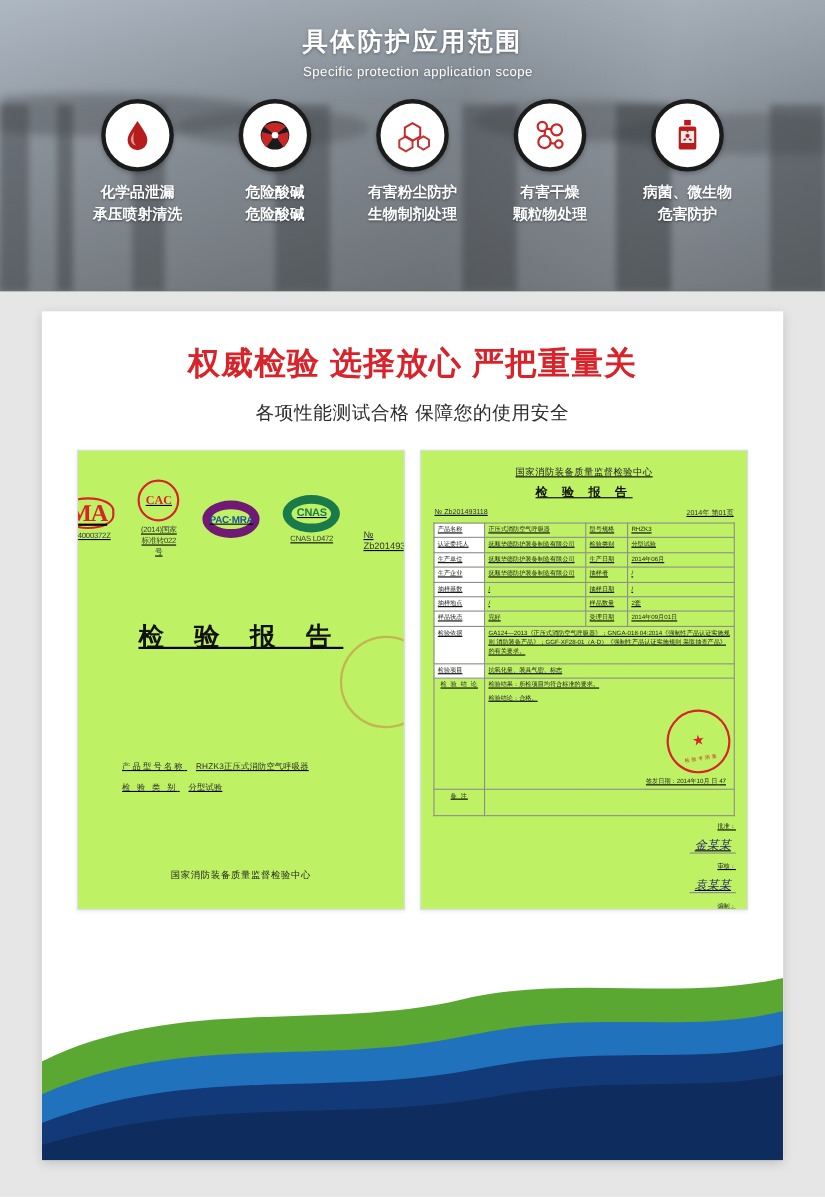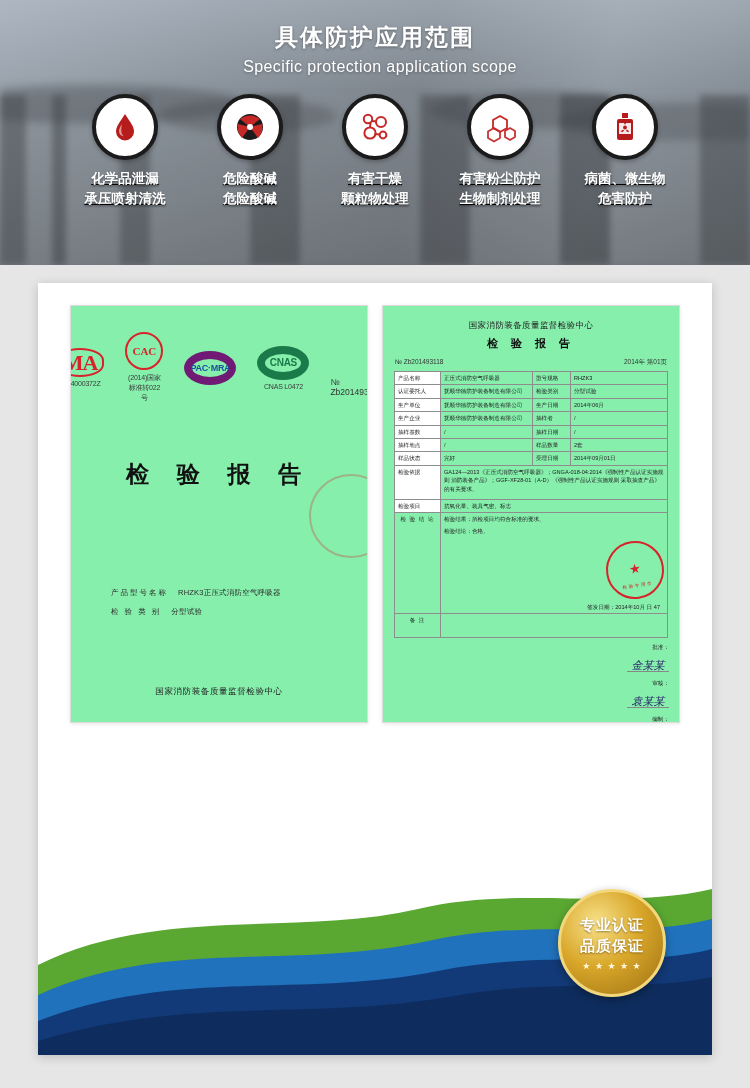--- a/index.html
+++ b/index.html
@@ -67,36 +67,36 @@
     padding-top: 22px;
   }
   .hero-title-cn {
     font-size: 23px;
     font-weight: bold;
     color: #ffffff;
     letter-spacing: 2px;
     text-shadow: 0 1px 3px rgba(0,0,0,0.35);
   }
   .hero-title-en {
-    font-size: 16px;
+    font-size: 12px;
     color: #ffffff;
     margin-top: 5px;
     letter-spacing: 0.4px;
     text-shadow: 0 1px 3px rgba(0,0,0,0.35);
     margin-left: 10px;
   }
 
   .icon-row {
     position: relative;
     display: flex;
     justify-content: center;
     gap: 22px;
     margin-top: 18px;
   }
-  .icon-item { width: 103px; text-align: center; text-decoration: underline; }
+  .icon-item { width: 103px; text-align: center; }
   .icon-circle {
     width: 66px; height: 66px;
     margin: 0 auto;
     border-radius: 50%;
     background: #ffffff;
     border: 4px solid #1b1b1b;
     display: flex; align-items: center; justify-content: center;
     box-shadow: 0 2px 4px rgba(0,0,0,0.25);
   }
   .icon-label {
@@ -142,25 +142,26 @@
 
   .docs {
     display: flex;
     gap: 14px;
     justify-content: center;
     margin-top: 22px;
   }
   .doc {
     width: 298px;
     height: 418px;
-    background: #86efac;
+    background: #bef264;
     border: 1px solid #dcdcdc;
     box-shadow: 0 1px 4px rgba(0,0,0,0.10);
     position: relative;
     overflow: hidden;
+    text-decoration: underline;
   }
 
   
   .marks {
     display: flex;
     align-items: center;
     justify-content: center;
     gap: 21px;
     margin-top: 26px;
   }
@@ -371,20 +372,36 @@
           <circle cx="17" cy="17" r="13" fill="#1b1b1b"></circle>
           <path d="M17 17 L7 9 A16 16 0 0 1 27 9 Z" fill="#c62828"></path>
           <path d="M17 17 L9 28 A16 16 0 0 1 5 14 Z" fill="#c62828"></path>
           <path d="M17 17 L29 14 A16 16 0 0 1 25 28 Z" fill="#c62828"></path>
           <circle cx="17" cy="17" r="3" fill="#ffffff"></circle>
         </svg>
       </div>
       <div class="icon-label">
         <span>危险酸碱</span><br>
         <span>危险酸碱</span>
+      </div>
+    </div>
+
+    <div class="icon-item">
+      <div class="icon-circle">
+        <svg width="36" height="36" viewBox="0 0 36 36">
+          <g fill="none" stroke="#c62828" stroke-width="1.8">
+            <polygon points="18,7 25,11 25,19 18,23 11,19 11,11"></polygon>
+            <polygon points="12,19 18,22.5 18,29 12,32.5 6,29 6,22.5" opacity="0.95"></polygon>
+            <polygon points="28,19 33,22 33,28 28,31 23,28 23,22" opacity="0.95"></polygon>
+          </g>
+        </svg>
+      </div>
+      <div class="icon-label">
+        <span>有害粉尘防护</span><br>
+        <span>生物制剂处理</span>
       </div>
     </div>
 
     <div class="icon-item">
       <div class="icon-circle">
         <svg width="36" height="36" viewBox="0 0 36 36">
           <g fill="none" stroke="#c62828" stroke-width="2">
             <circle cx="11" cy="10" r="4.2"></circle>
             <circle cx="24" cy="13" r="5"></circle>
             <circle cx="13" cy="24" r="5.6"></circle>
@@ -394,56 +411,44 @@
         </svg>
       </div>
       <div class="icon-label">
         <span>有害干燥</span><br>
         <span>颗粒物处理</span>
       </div>
     </div>
 
     <div class="icon-item">
       <div class="icon-circle">
-        <svg width="36" height="36" viewBox="0 0 36 36">
-          <g fill="none" stroke="#c62828" stroke-width="1.8">
-            <polygon points="18,7 25,11 25,19 18,23 11,19 11,11"></polygon>
-            <polygon points="12,19 18,22.5 18,29 12,32.5 6,29 6,22.5" opacity="0.95"></polygon>
-            <polygon points="28,19 33,22 33,28 28,31 23,28 23,22" opacity="0.95"></polygon>
-          </g>
-        </svg>
-      </div>
-      <div class="icon-label">
-        <span>有害粉尘防护</span><br>
-        <span>生物制剂处理</span>
-      </div>
-    </div>
-
-    <div class="icon-item">
-      <div class="icon-circle">
         <svg width="34" height="34" viewBox="0 0 34 34">
           <rect x="14" y="3" width="6" height="5" fill="#b71c1c"></rect>
           <path d="M11 9 h12 a2 2 0 0 1 2 2 v17 a2 2 0 0 1 -2 2 h-12 a2 2 0 0 1 -2 -2 v-17 a2 2 0 0 1 2 -2 z" fill="#b71c1c"></path>
           <rect x="11" y="13" width="12" height="11" fill="#ffffff" opacity="0.9"></rect>
           <circle cx="17" cy="17.5" r="1.9" fill="#b71c1c"></circle>
           <path d="M13.4 21.6 l2.2 -1.3 M20.6 21.6 l-2.2 -1.3 M17 14.3 v-2.1" stroke="#b71c1c" stroke-width="1.6" fill="none"></path>
         </svg>
       </div>
       <div class="icon-label">
         <span>病菌、微生物</span><br>
         <span>危害防护</span>
       </div>
     </div>
 
   </div>
 </div>
 
 <div class="lower">
   <div class="card">
 
+    <div class="card-head">
+      <div class="card-title">权威检验 选择放心 严把重量关</div>
+      <div class="card-sub">各项性能测试合格   保障您的使用安全</div>
+    </div>
 
     <div class="docs">
 
       <div class="doc">
         <div class="marks">
           <div class="mark">
             <div class="mark-ma">MA</div>
             <div class="mark-cap">2014000372Z</div>
           </div>
           <div class="mark">
@@ -573,21 +578,16 @@
       </div>
     </div>
 
     <div class="wave">
       <svg width="674" height="210" viewBox="0 0 674 210" preserveAspectRatio="none">
         <path d="M0,120 C120,60 260,92 380,64 C480,40 580,66 674,44 L674,210 L0,210 Z" fill="#5aa832"></path>
         <path d="M0,150 C130,92 250,126 390,96 C500,72 590,96 674,74 L674,210 L0,210 Z" fill="#1f6fc4" opacity="0.95"></path>
         <path d="M0,176 C140,122 260,154 400,126 C510,104 596,124 674,104 L674,210 L0,210 Z" fill="#123a78"></path>
         <path d="M0,196 C150,150 270,176 410,152 C520,132 600,148 674,132 L674,210 L0,210 Z" fill="#0e2d5e"></path>
       </svg>
-      <div class="badge">
-        <div class="badge-line">专业认证</div>
-        <div class="badge-line">品质保证</div>
-        <div class="badge-stars">★ ★ ★ ★ ★</div>
-      </div>
     </div>
 
   </div>
 </div>
 
 </body></html>

